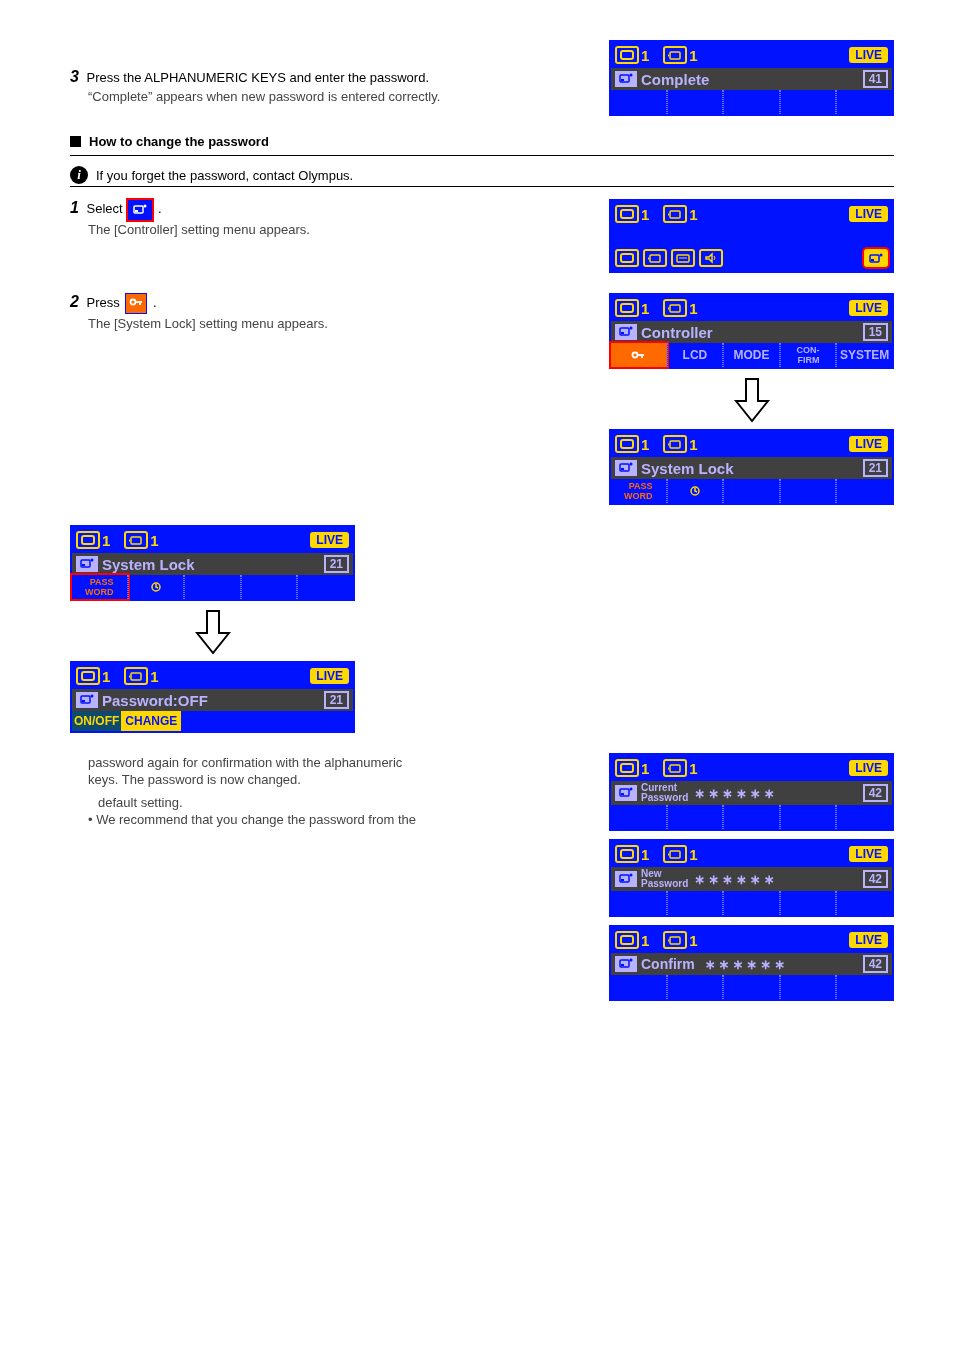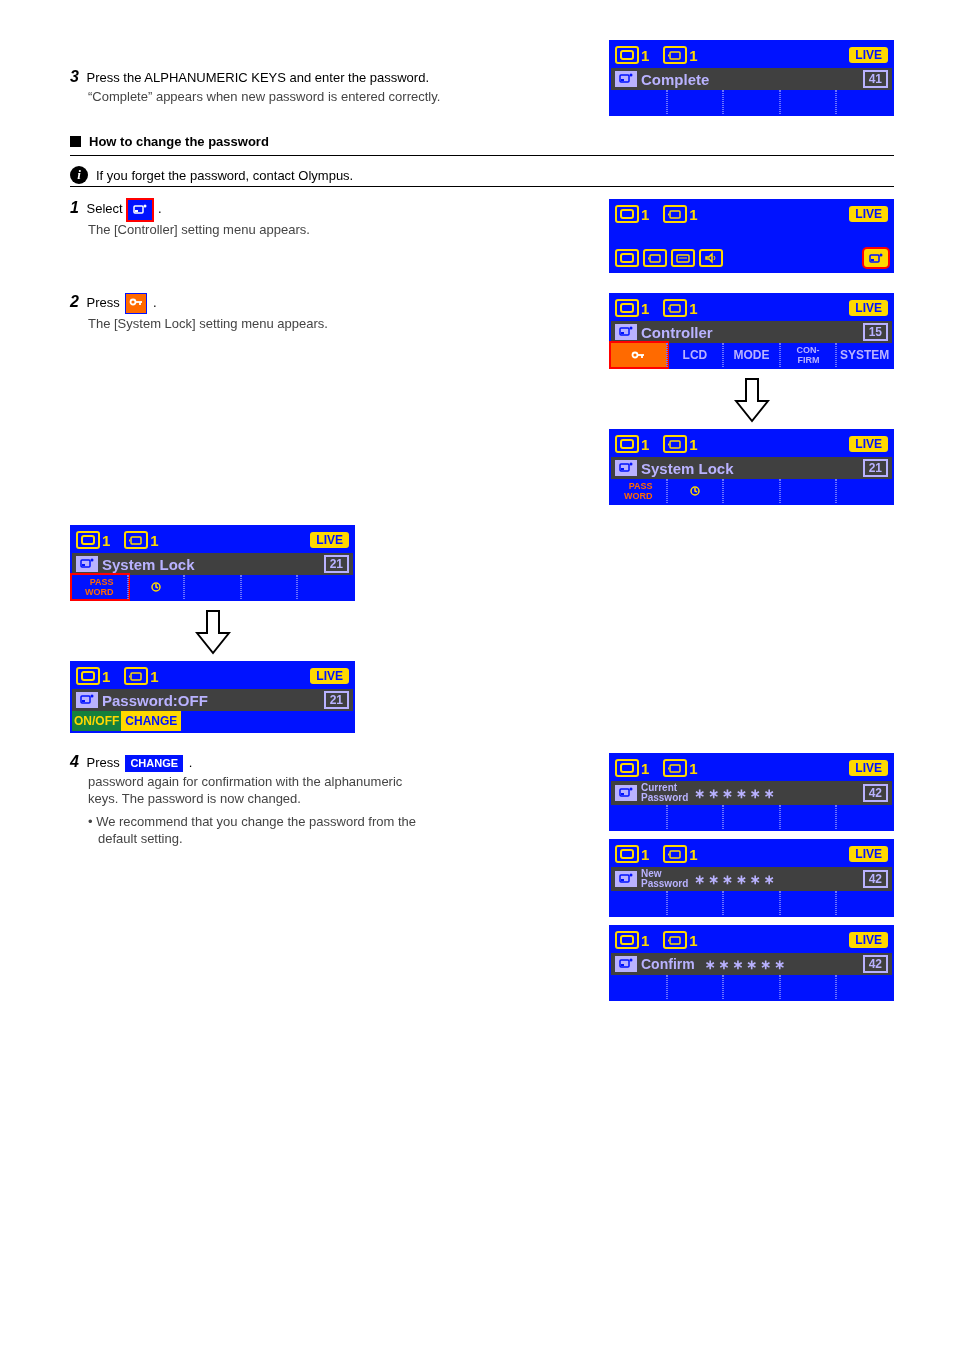--- a/index.html
+++ b/index.html
@@ -420,41 +420,35 @@
         <span class="live">LIVE</span>
       </div>
       <div class="row mid-row">
         <span class="tag pale"><svg class="micon" viewBox="0 0 14 12" style="color:#0012ff">
               <use href="#ic-ctrl"></use>
             </svg></span>
         <span class="title pale">Password:OFF</span>
         <span class="badge" style="color:#b9b2ff;border-color:#b9b2ff">21</span>
       </div>
       <div class="row" style="padding:0">
-        <span style="background:#15803d;color:#ffd800;font-weight:bold;font-size:12px;padding:3px 2px">ON/OFF</span>
+        <span style="background:#0c4a6e;color:#ffd800;font-weight:bold;font-size:12px;padding:3px 2px">ON/OFF</span>
         <span style="background:#ffd800;color:#0012ff;font-weight:bold;font-size:12px;padding:3px 4px">CHANGE</span>
         <span style="flex:1"></span>
       </div>
     </div>
   </div>
 </div>
 
 <div class="proc-block">
   <div class="proc-left">
-    <div>
-      <span class="pnum">4</span>
-      <span class="ptext">Press</span>
-      <span class="ilabel">CHANGE</span>
-      <span class="ptext">.</span>
-    </div>
     <div class="pline2">password again for confirmation with the alphanumeric</div>
     <div class="pline2">keys. The password is now changed.</div>
     <div class="sp6"></div>
+    <div class="pline2" style="margin-left:28px">default setting.</div>
     <div class="pline2">• We recommend that you change the password from the</div>
-    <div class="pline2" style="margin-left:28px">default setting.</div>
   </div>
   <div class="proc-right">
 
     <div class="lcd">
       <div class="row topbar">
         <span class="chip">
             <svg class="micon" viewBox="0 0 14 12" style="color:#ffd800">
               <use href="#ic-rect"></use>
             </svg>
           </span>

